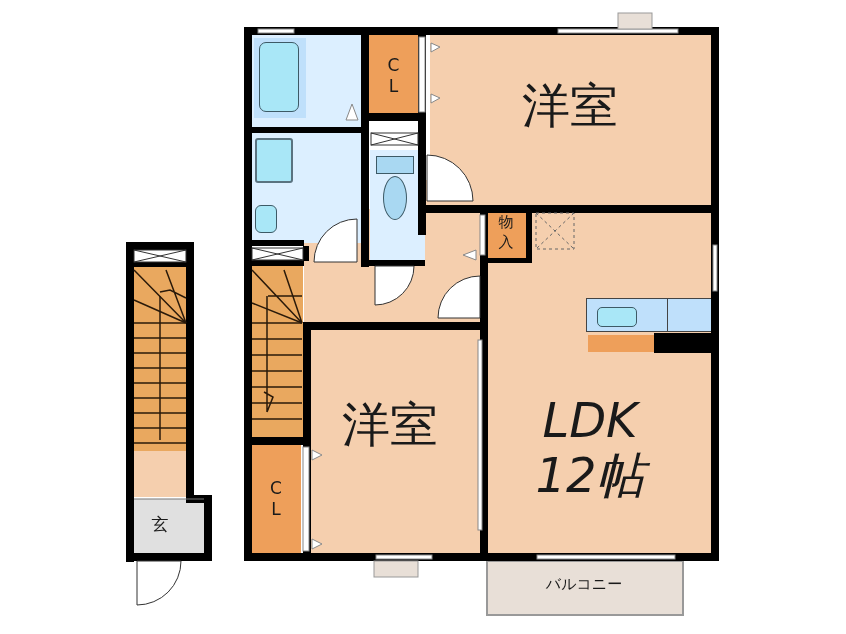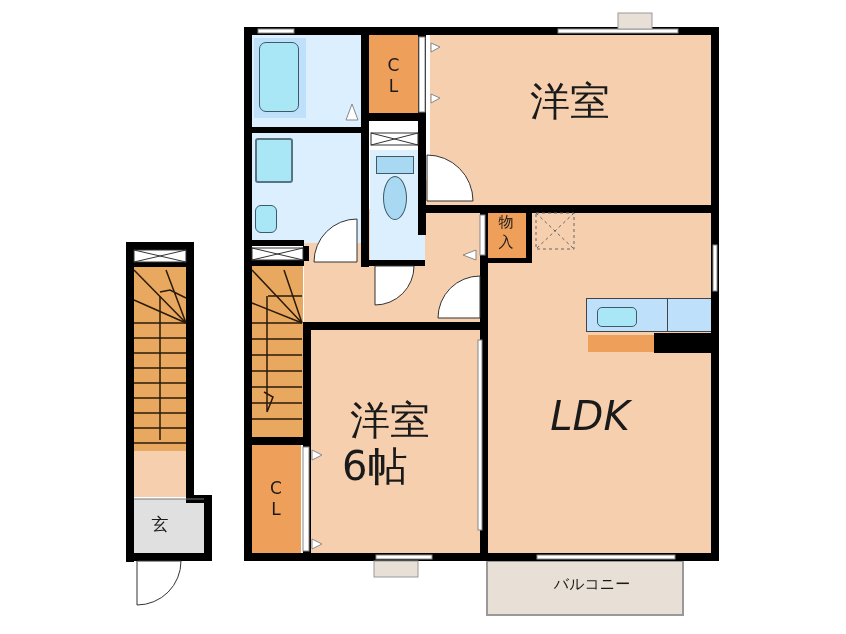--- a/index.html
+++ b/index.html
@@ -1,20 +1,20 @@
 <!DOCTYPE html>
 <html><head>
 <meta charset="utf-8">
 <style>
   html,body{margin:0;padding:0;background:#ffffff;}
   body{width:846px;height:634px;position:relative;overflow:hidden;font-family:"DejaVu Sans","Liberation Sans",sans-serif;}
   .abs{position:absolute;}
   .room{position:absolute;}
   .label{position:absolute;color:#1a1a1a;text-align:center;line-height:1.15;}
-  .big{font-size:40px;}
+  .big{font-size:48px;}
   .small{font-size:17px;}
   svg{position:absolute;left:0;top:0;}
 </style>
 </head>
 <body>
 
 <div class="room" style="left:430px;top:34px;width:282px;height:175px;background:#f5cfae;"></div>
 <div class="room" style="left:486px;top:209px;width:226px;height:345px;background:#f5cfae;"></div>
 <div class="room" style="left:310px;top:328px;width:172px;height:226px;background:#f5cfae;"></div>
 <div class="room" style="left:304px;top:209px;width:182px;height:119px;background:#f5cfae;"></div>
@@ -140,35 +140,35 @@
     <path d="M160 296 L160 440"></path>
   </g>
   <line x1="134" y1="499" x2="204" y2="499" stroke="#777" stroke-width="1"></line>
 </svg>
 
 <div class="label big" style="left:500px;top:78px;width:140px;">
   <div>洋室</div>
 </div>
 <div class="label big" style="left:330px;top:397px;width:120px;">
   <div>洋室</div>
-  <div style="text-align:left;padding-left:12px;">6帖</div>
 </div>
 <div class="label big" style="left:530px;top:393px;width:120px;font-style:italic;">
   <div>LDK</div>
+  <div>12帖</div>
 </div>
 <div class="label small" style="left:369px;top:55px;width:49px;line-height:1.25;">
   <div>C</div>
   <div>L</div>
 </div>
 <div class="label small" style="left:251px;top:478px;width:50px;line-height:1.25;">
   <div>C</div>
   <div>L</div>
 </div>
 <div class="label" style="left:486px;top:213px;width:40px;font-size:15px;line-height:1.3;">
   <div>物</div>
   <div>入</div>
 </div>
 <div class="label" style="left:134px;top:515px;width:52px;font-size:17px;">
   <span>玄</span>
 </div>
-<div class="label" style="left:486px;top:576px;width:196px;font-size:15px;margin-left:8px;">
+<div class="label" style="left:486px;top:576px;width:196px;font-size:15px;">
   <span>バルコニー</span>
 </div>
 
 </body></html>

